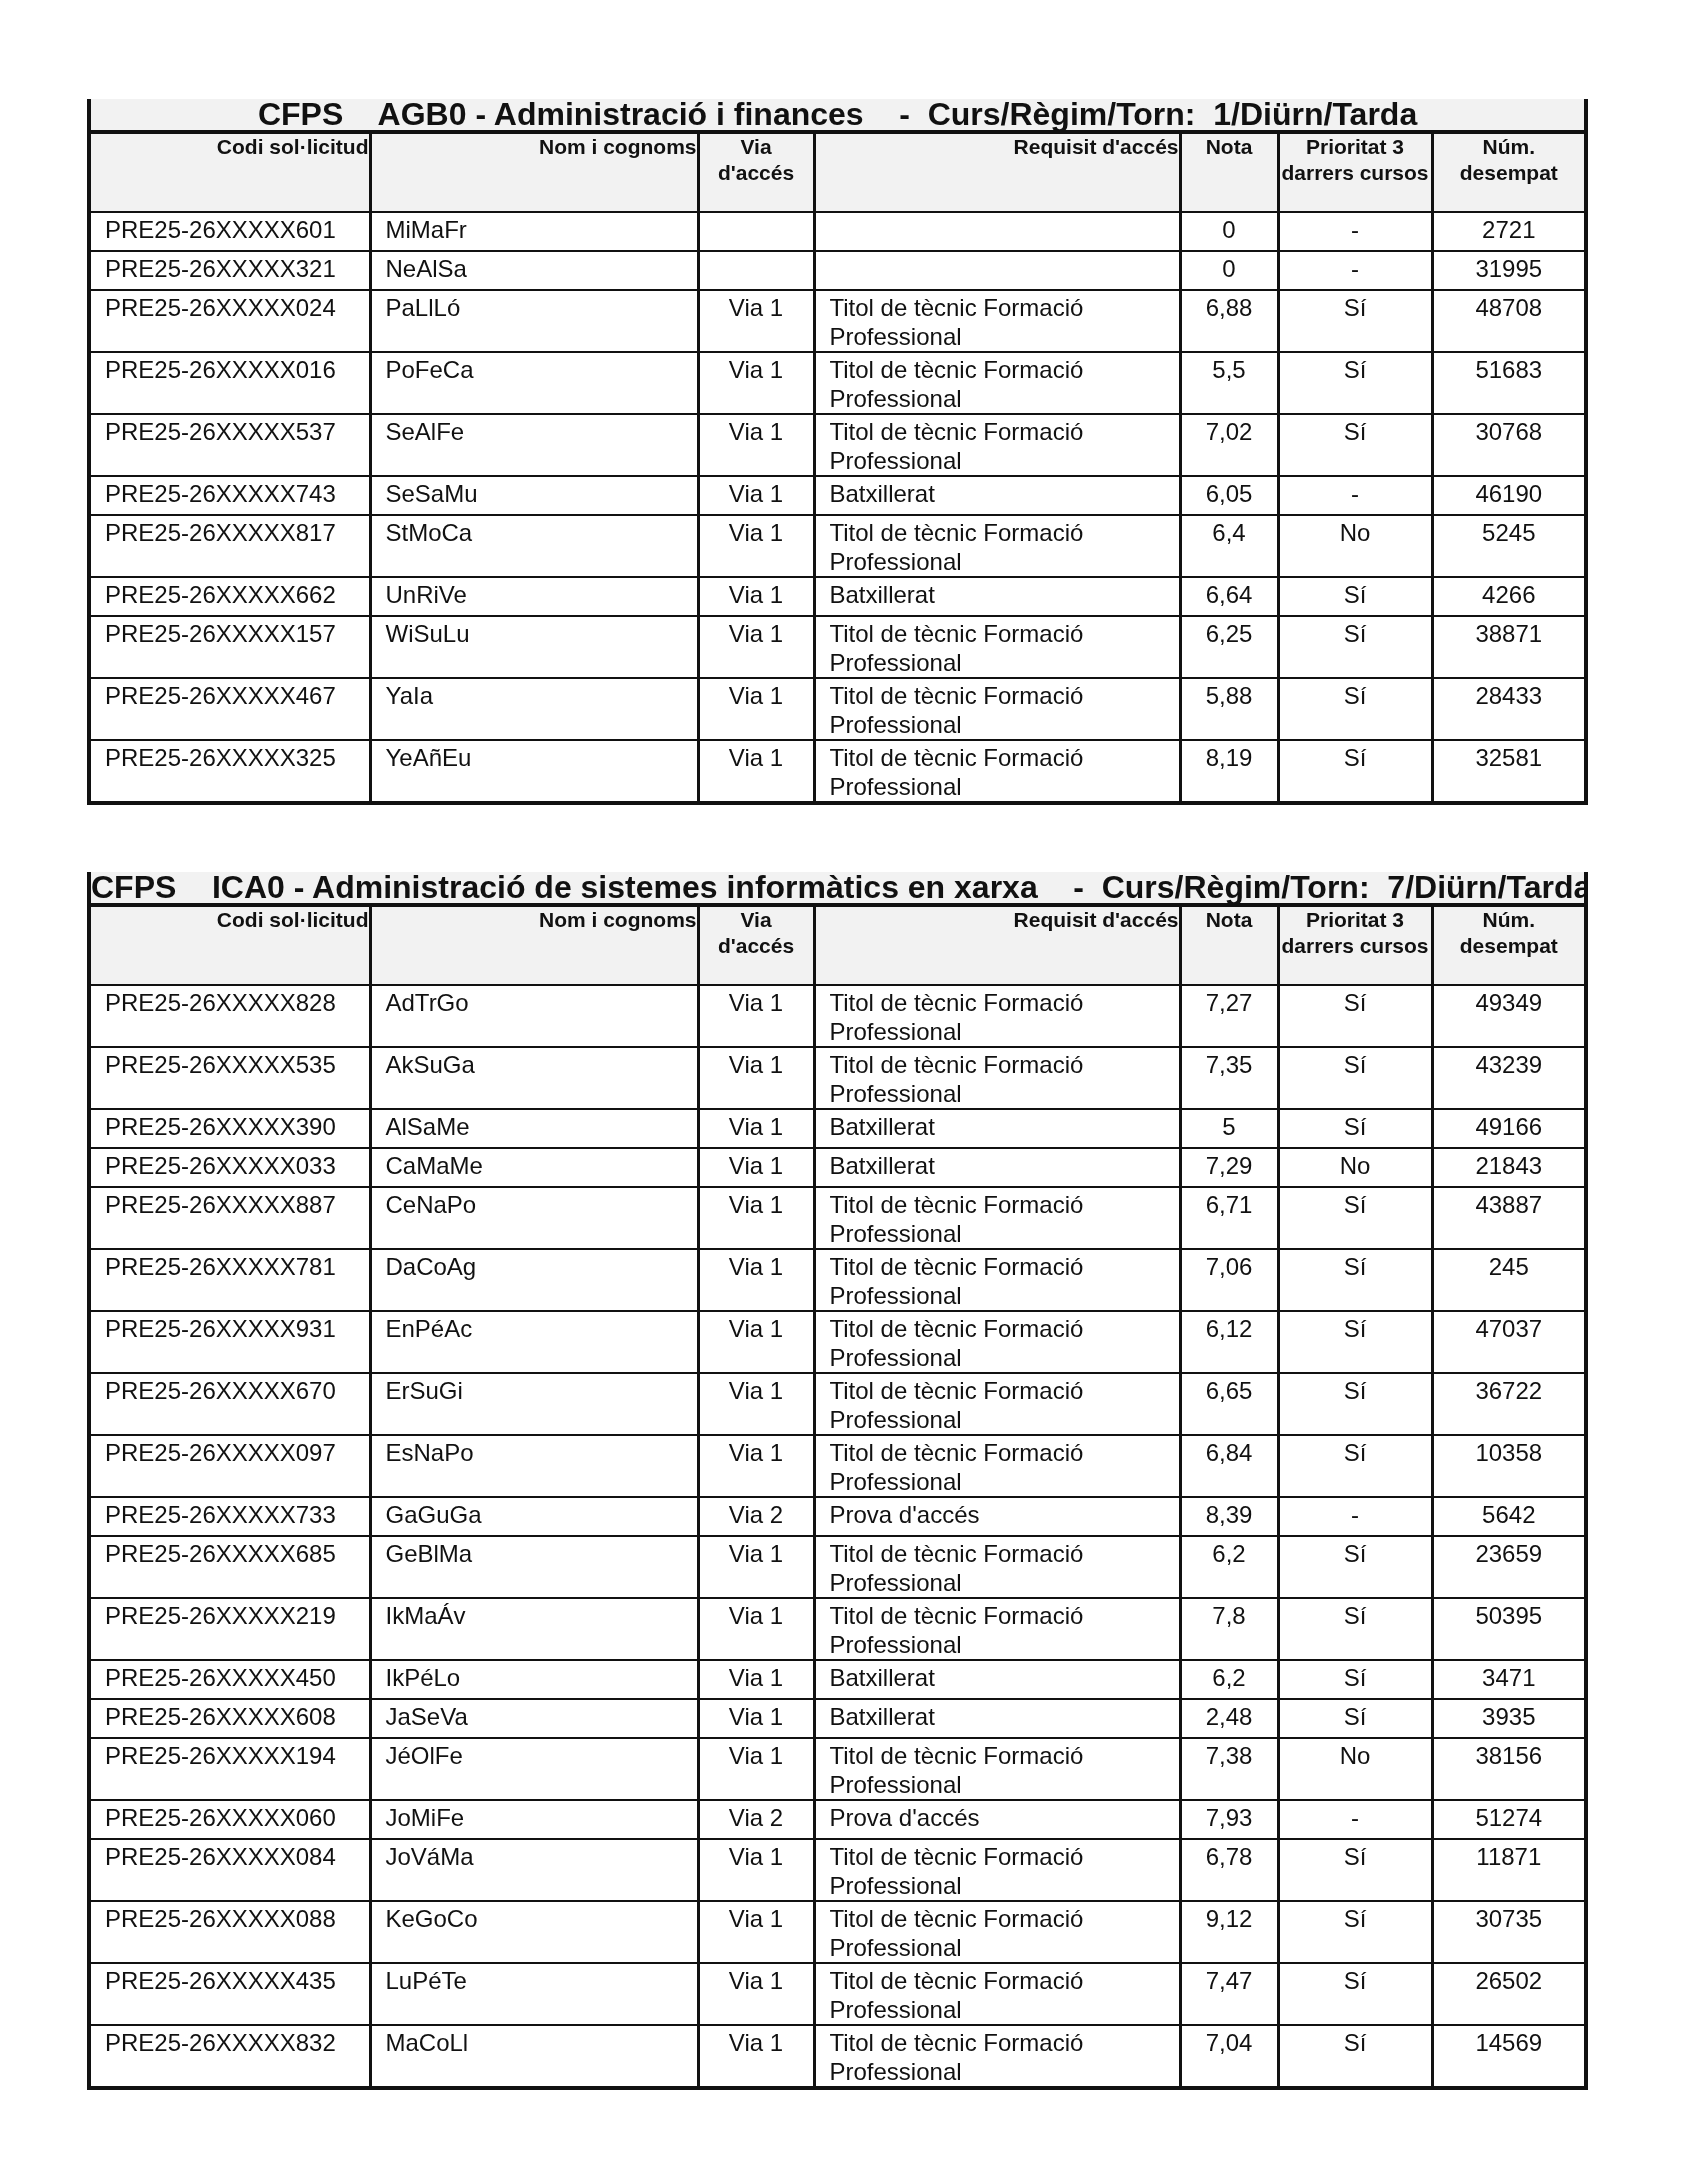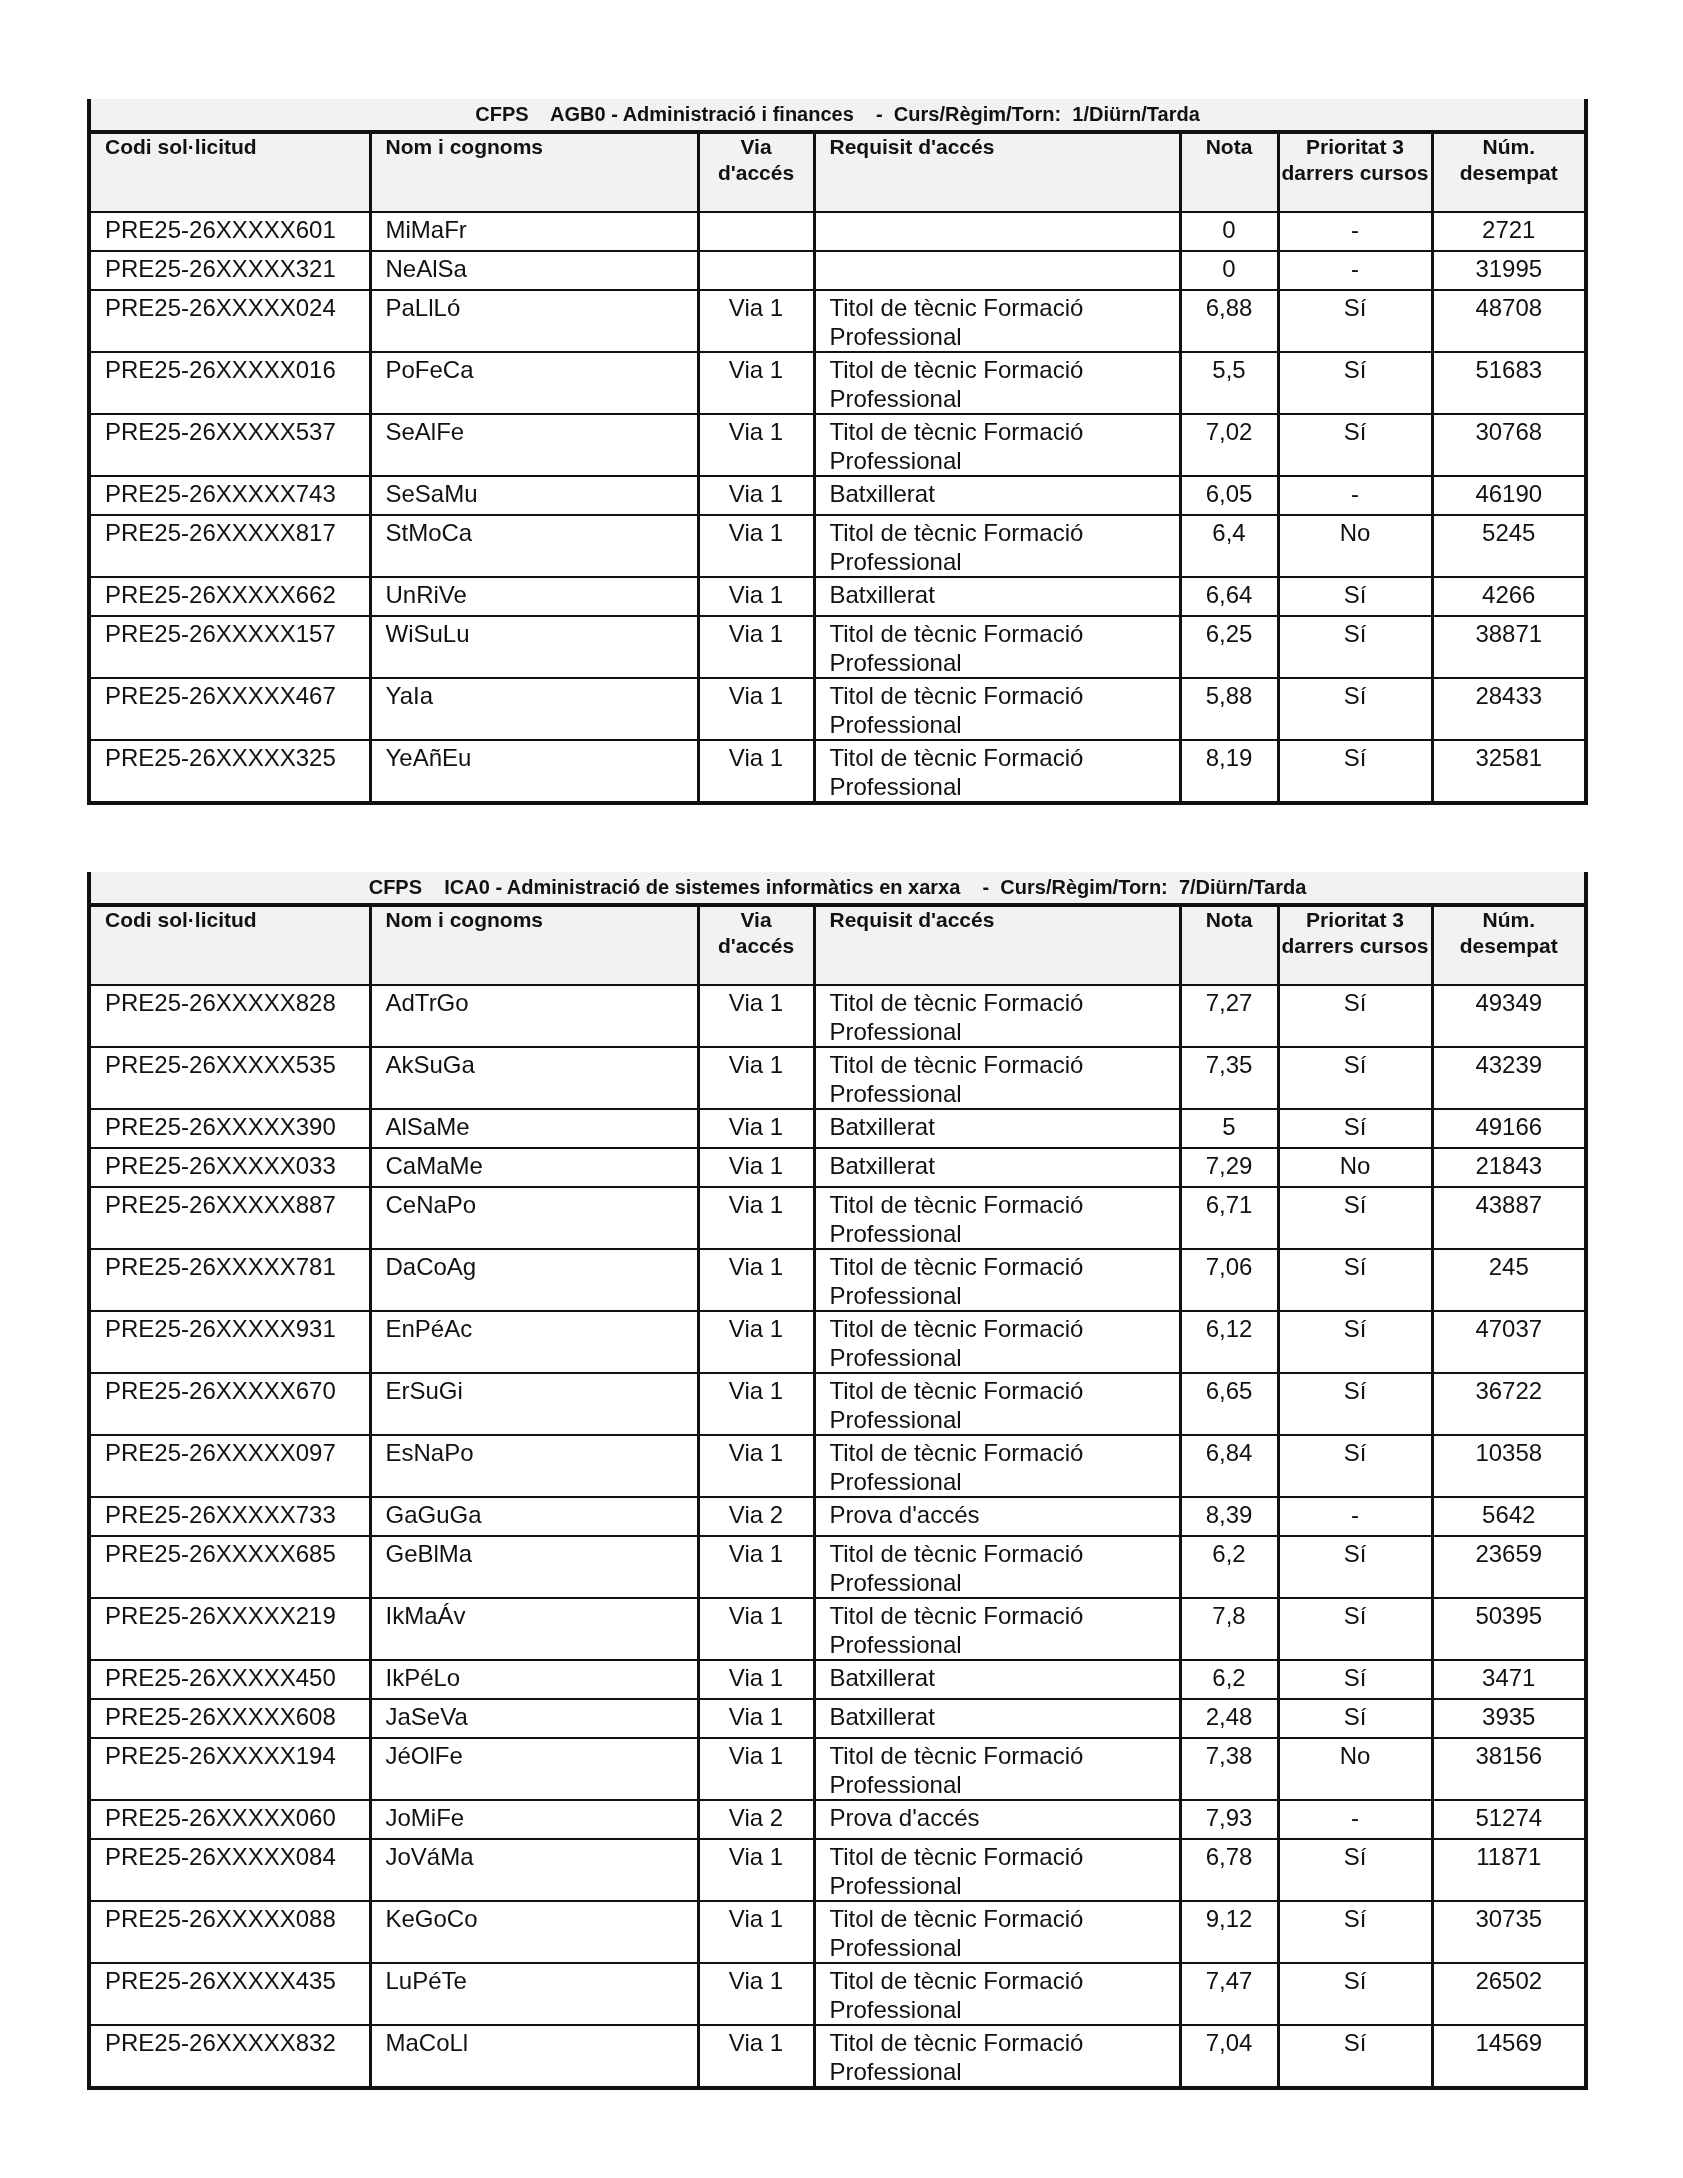--- a/index.html
+++ b/index.html
@@ -1,22 +1,22 @@
 <!DOCTYPE html>
 <html><head>
 <meta charset="utf-8">
 <style>
   html, body { margin: 0; padding: 0; background: #ffffff; }
   body { width: 1683px; height: 2178px; position: relative; overflow: hidden;
          font-family: "Liberation Sans", sans-serif; color: #111; }
   .tbl { position: absolute; left: 87px; width: 1498px; border-collapse: collapse; table-layout: fixed; }
   .tbl td, .tbl th { border: 2px solid #111; padding: 0 0 0 14px; vertical-align: top; font-size: 24px; line-height: 29px; overflow: hidden; }
   .tbl td.c, .tbl th.c { text-align: center; padding: 0; }
-  .tbl .title-row th { background: #f2f2f2; font-weight: bold; font-size: 20px; line-height: 31px; height: 31px; text-align: center; padding: 0; border-top: none; border-bottom: 4px solid #111; }
-  .tbl .hdr th { background: #f2f2f2; font-weight: bold; font-size: 21px; line-height: 26px; height: 77px; text-align: left; }
+  .tbl .title-row th { background: #f2f2f2; font-weight: bold; font-size: 32px; line-height: 31px; height: 31px; text-align: center; padding: 0; border-top: none; border-bottom: 4px solid #111; }
+  .tbl .hdr th { background: #f2f2f2; font-weight: bold; font-size: 21px; line-height: 26px; height: 77px; text-align: right; }
   .tbl .hdr th.c { text-align: center; margin-left: 26px; }
   .tbl tr.row td { padding-top: 2px; }
   .tbl tr.single td { height: 35px; }
   .tbl tr.double td { height: 55px; }
   .tbl { border-left: 4px solid #111; border-right: 4px solid #111; border-bottom: 4px solid #111; }
   .tbl td, .tbl th { border-left-width: 3px; border-right-width: 3px; }
   .tbl tr.row td { border-top: 2px solid #111; border-bottom: 2px solid #111; }
   #table1 { top: 99px; }
   #table2 { top: 872px; }
   col.c1 { width: 281px; } col.c2 { width: 328px; } col.c3 { width: 116px; } col.c4 { width: 366px; }

